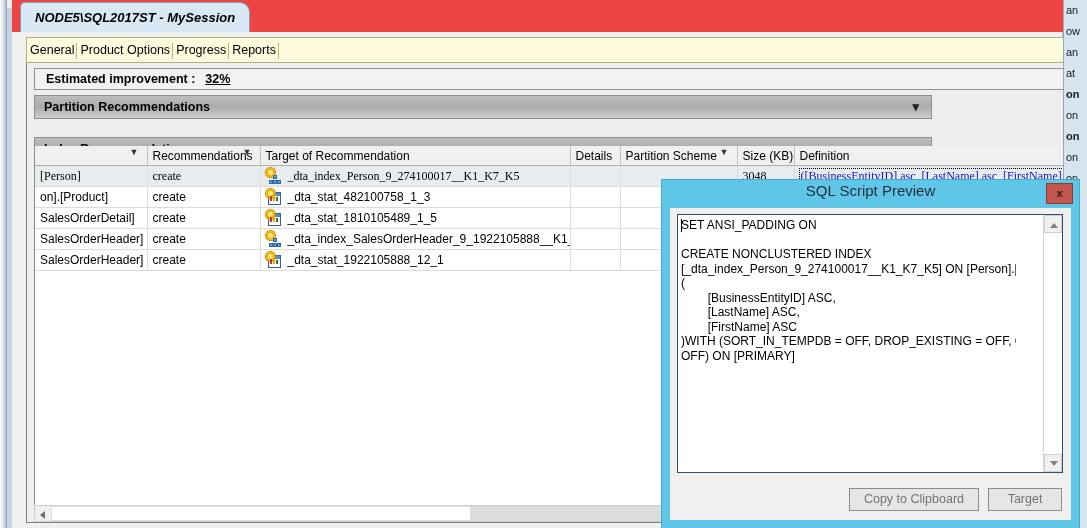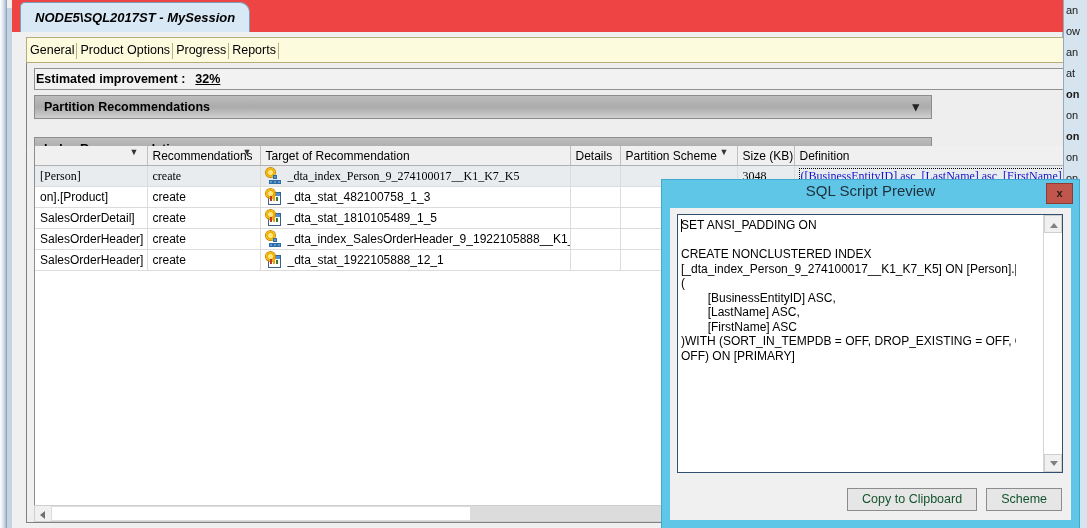--- a/index.html
+++ b/index.html
@@ -151,21 +151,21 @@
   .estimated-bar {
     position: absolute;
     left: 7px; top: 5px;
     width: 1030px;
     height: 22px;
     background: #f2f2f2;
     border: 1px solid #919191;
     box-sizing: border-box;
     display: flex;
     align-items: center;
-    padding-left: 1px;
+    padding-left: 11px;
     font-weight: bold;
     font-size: 12.5px;
   }
   .estimated-bar .pct { margin-left: 10px; text-decoration: underline; }
 
   .section-header {
     position: absolute;
     left: 7px;
     width: 898px;
     height: 24px;
@@ -472,21 +472,21 @@
     box-sizing: border-box;
   }
   .dlg-btn {
     height: 23px;
     min-width: 74px;
     padding: 0 14px;
     background: #e6e6e6;
     border: 1px solid #8c8c8c;
     box-sizing: border-box;
     font-size: 12.5px;
-    color: #14532d;
+    color: #737373;
     display: flex;
     align-items: center;
     justify-content: center;
     white-space: nowrap;
   }
 </style>
 </head>
 <body>
 
 <div id="app-root">
@@ -721,19 +721,19 @@
         </div>
         <div class="sql-vscroll">
           <div class="sb-btn up"></div>
           <div class="sb-track"></div>
           <div class="sb-btn down"></div>
         </div>
       </div>
 
       <div class="dialog-buttons">
         <div class="dlg-btn">Copy to Clipboard</div>
-        <div class="dlg-btn">Scheme</div>
+        <div class="dlg-btn">Target</div>
       </div>
 
     </div>
   </div>
 
 </div>
 
 </body></html>

